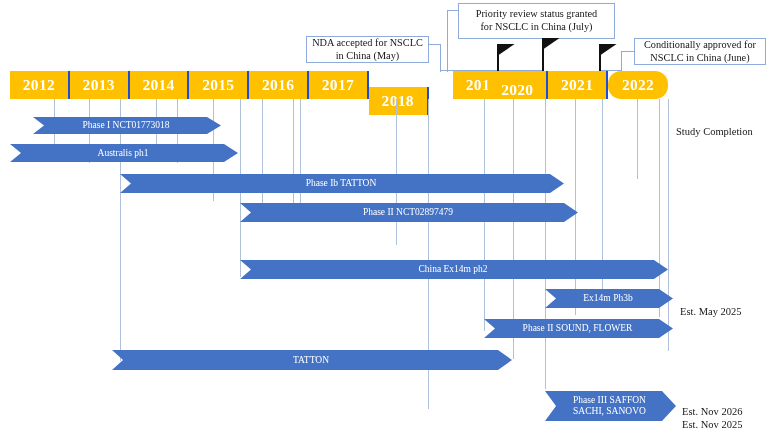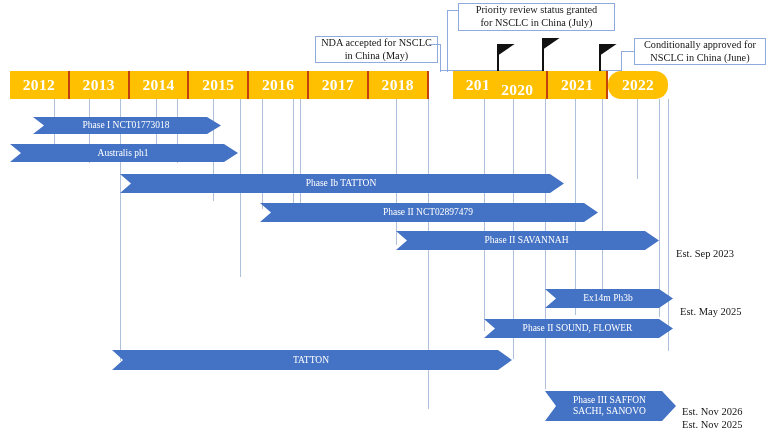--- a/index.html
+++ b/index.html
@@ -15,21 +15,21 @@
   
   .year-band{position:absolute;}
   .year-cell{
     position:absolute;top:0;height:100%;
     background:#FFC000;
     color:#ffffff;
     font-weight:bold;
     font-size:15.5px;
     display:flex;align-items:center;justify-content:center;
     box-sizing:border-box;
-    border-right:2px solid #c2410c;
+    border-right:2px solid #1d4ed8;
     letter-spacing:.3px;
   }
   .year-cell.last{border-right:none;border-radius:13px;}
 
   
   .grid{position:absolute;width:1px;background:#AFC0DA;}
 
   
   .bar{
     position:absolute;
@@ -81,25 +81,25 @@
     width:16px;height:11px;background:#111111;
     -webkit-clip-path:polygon(0 0, 100% 0, 0 100%);
     clip-path:polygon(0 0, 100% 0, 0 100%);
   }
 </style>
 </head>
 <body>
 
 <div id="stage">
 
-  <div class="callout" style="left:306px;top:36px;width:123px;height:27px;margin-left:9px;">
+  <div class="callout" style="left:306px;top:36px;width:123px;height:27px;">
     <span>NDA accepted  for NSCLC
 in China (May)</span>
   </div>
-  <div class="callout" style="left:458px;top:3px;width:157px;height:28px;">
+  <div class="callout" style="left:458px;top:3px;width:157px;height:36px;">
     <span>Priority review status granted
 for NSCLC in China (July)</span>
   </div>
   <div class="callout" style="left:634px;top:38px;width:132px;height:27px;">
     <span>Conditionally approved for
 NSCLC in China (June)</span>
   </div>
 
   <div class="leader" style="left:429px;top:44px;width:12px;height:1.4px;background:#8FAADC;"></div>
   <div class="leader" style="left:440px;top:44px;width:1.4px;height:28px;background:#8FAADC;"></div>
@@ -138,21 +138,21 @@
       </div>
     <div class="year-cell" style="left:179.4px;width:59.8px;">
       <span>2015</span>
       </div>
     <div class="year-cell" style="left:239.2px;width:59.8px;">
       <span>2016</span>
       </div>
     <div class="year-cell" style="left:299.0px;width:59.8px;">
       <span>2017</span>
       </div>
-    <div class="year-cell" style="left:358.8px;width:59.8px;">
+    <div class="year-cell" style="left:358.8px;width:59.8px;margin-top:16px;">
       <span>2018</span>
       </div>
     <div class="year-cell" style="left:443px;width:59.8px;">
       <span>2019</span>
       </div>
     <div class="year-cell" style="left:478.4px;width:59.8px;align-items:flex-end;">
       <span>2020</span>
       </div>
     <div class="year-cell" style="left:538.2px;width:59.8px;">
       <span>2021</span>
@@ -176,44 +176,44 @@
   <div class="grid" style="left:428px;top:99px;height:310px;"></div>
   <div class="grid" style="left:484px;top:99px;height:232px;"></div>
   <div class="grid" style="left:513px;top:99px;height:260px;"></div>
   <div class="grid" style="left:545px;top:99px;height:290px;"></div>
   <div class="grid" style="left:575px;top:99px;height:216px;"></div>
   <div class="grid" style="left:602px;top:99px;height:206px;"></div>
   <div class="grid" style="left:637px;top:99px;height:80px;"></div>
   <div class="grid" style="left:659px;top:99px;height:218px;"></div>
   <div class="grid" style="left:668px;top:99px;height:252px;"></div>
 
+  <div class="right-note" style="left:676px;top:112px;width:94px;">
+    <span>Study Completion</span>
+  </div>
 
   <div class="bar" style="left:33px;top:117px;width:188px;height:17px;">
     <span>Phase I NCT01773018</span>
   </div>
 
   <div class="bar" style="left:10px;top:144px;width:228px;height:18px;">
     <span>Australis ph1</span>
   </div>
 
   <div class="bar" style="left:120px;top:174px;width:444px;height:19px;">
     <span>Phase Ib TATTON</span>
   </div>
 
-  <div class="bar" style="left:240px;top:203px;width:338px;height:19px;margin-left:20px;">
+  <div class="bar" style="left:240px;top:203px;width:338px;height:19px;">
     <span>Phase II NCT02897479</span>
   </div>
 
-  <div class="bar" style="left:396px;top:231px;width:263px;height:19px;">
-    <span>Phase II SAVANNAH</span>
-  </div>
-  <div class="right-note" style="left:676px;top:234px;width:94px;">
-    <span>Est. Sep 2023</span>
-  </div>
-
+
+  <div class="bar" style="left:240px;top:260px;width:428px;height:19px;">
+    <span>China Ex14m ph2</span>
+  </div>
 
   <div class="bar" style="left:545px;top:289px;width:128px;height:19px;">
     <span>Ex14m Ph3b</span>
   </div>
   <div class="right-note" style="left:680px;top:292px;width:90px;">
     <span>Est. May 2025</span>
   </div>
 
   <div class="bar" style="left:484px;top:319px;width:189px;height:19px;">
     <span>Phase II SOUND, FLOWER</span>

